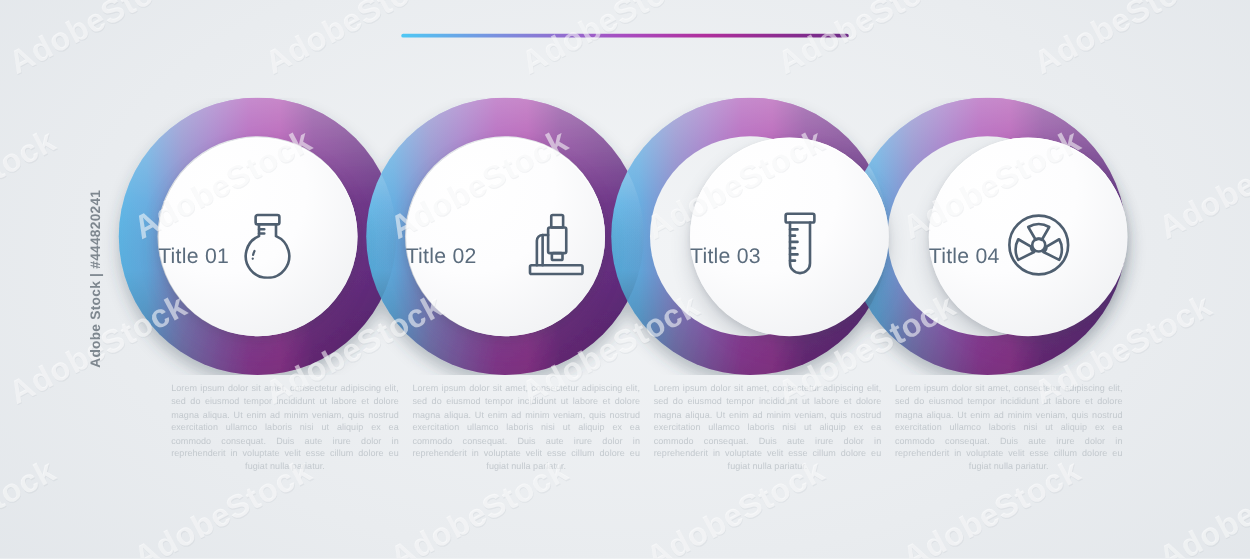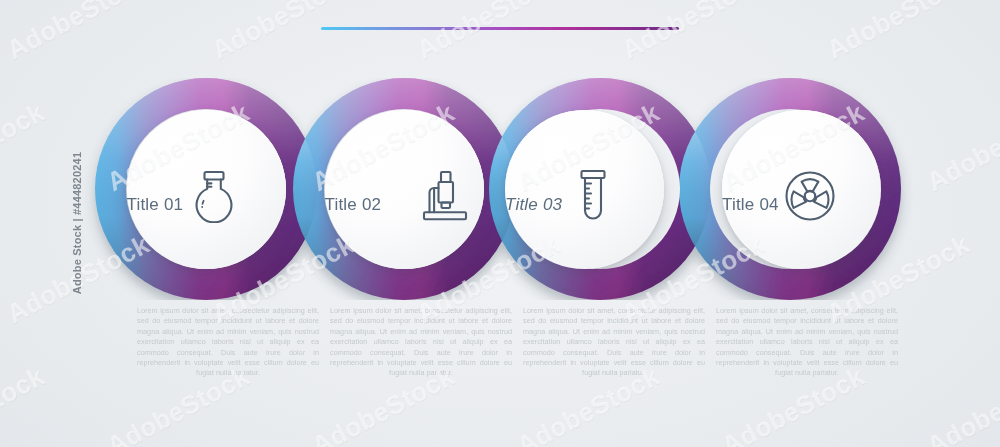--- a/index.html
+++ b/index.html
@@ -224,32 +224,32 @@
       <rect x="22" y="3" width="9.5" height="10" rx="1.1"></rect>
       <rect x="19.5" y="13" width="14.5" height="20.5" rx="1.3"></rect>
       <rect x="22.5" y="33.5" width="8.5" height="5.5" rx="1.1"></rect>
       <path d="M19.5 19 h-4.4 a4.6 4.6 0 0 0 -4.6 4.6 v19.6"></path>
       <path d="M15.1 19 v24.2"></path>
       <rect x="5" y="43.2" width="42" height="7" rx="1.2"></rect>
     </svg>
   </div>
 </div>
 
-<div class="disc" style="left:505px; top:109.5px;font-style:italic;">
+<div class="disc" style="left:552px; top:109.5px;">
   <div class="disc-title">Title 03</div>
   <div class="disc-icon">
     <svg width="38" height="56" viewBox="0 0 38 56" fill="none" stroke="#4f5f70" stroke-width="2.1" stroke-linecap="round" stroke-linejoin="round">
       <rect x="7.5" y="3" width="23" height="7" rx="1.3"></rect>
       <path d="M11 10 v32.5 a8 8 0 0 0 16 0 V10"></path>
       <path d="M11 15.5 h6 M11 20.5 h4 M11 25.5 h6 M11 30.5 h4 M11 35.5 h6 M11 40.5 h4"></path>
     </svg>
   </div>
 </div>
 
-<div class="disc" style="left:722px; top:109.5px;">
+<div class="disc" style="left:743px; top:109.5px;">
   <div class="disc-title">Title 04</div>
   <div class="disc-icon">
     <svg width="54" height="54" viewBox="0 0 54 54" fill="none" stroke="#4f5f70" stroke-width="2.1" stroke-linecap="round" stroke-linejoin="round">
       <circle cx="27" cy="27" r="23.5"></circle>
       <circle cx="27" cy="27" r="5.2"></circle>
       <path d="M18.6 12.6 a16.8 16.8 0 0 1 16.8 0 l-5.9 10.2 a5 5 0 0 0 -5 0 z"></path>
       <path d="M10.6 38.9 a16.8 16.8 0 0 1 -2.1 -8.4 a16.8 16.8 0 0 1 2.1 -8.1 l10.2 5.9 a5 5 0 0 0 2.5 4.3 z"></path>
       <path d="M43.4 38.9 a16.8 16.8 0 0 0 2.1 -8.4 a16.8 16.8 0 0 0 -2.1 -8.1 l-10.2 5.9 a5 5 0 0 1 -2.5 4.3 z"></path>
     </svg>
   </div>

